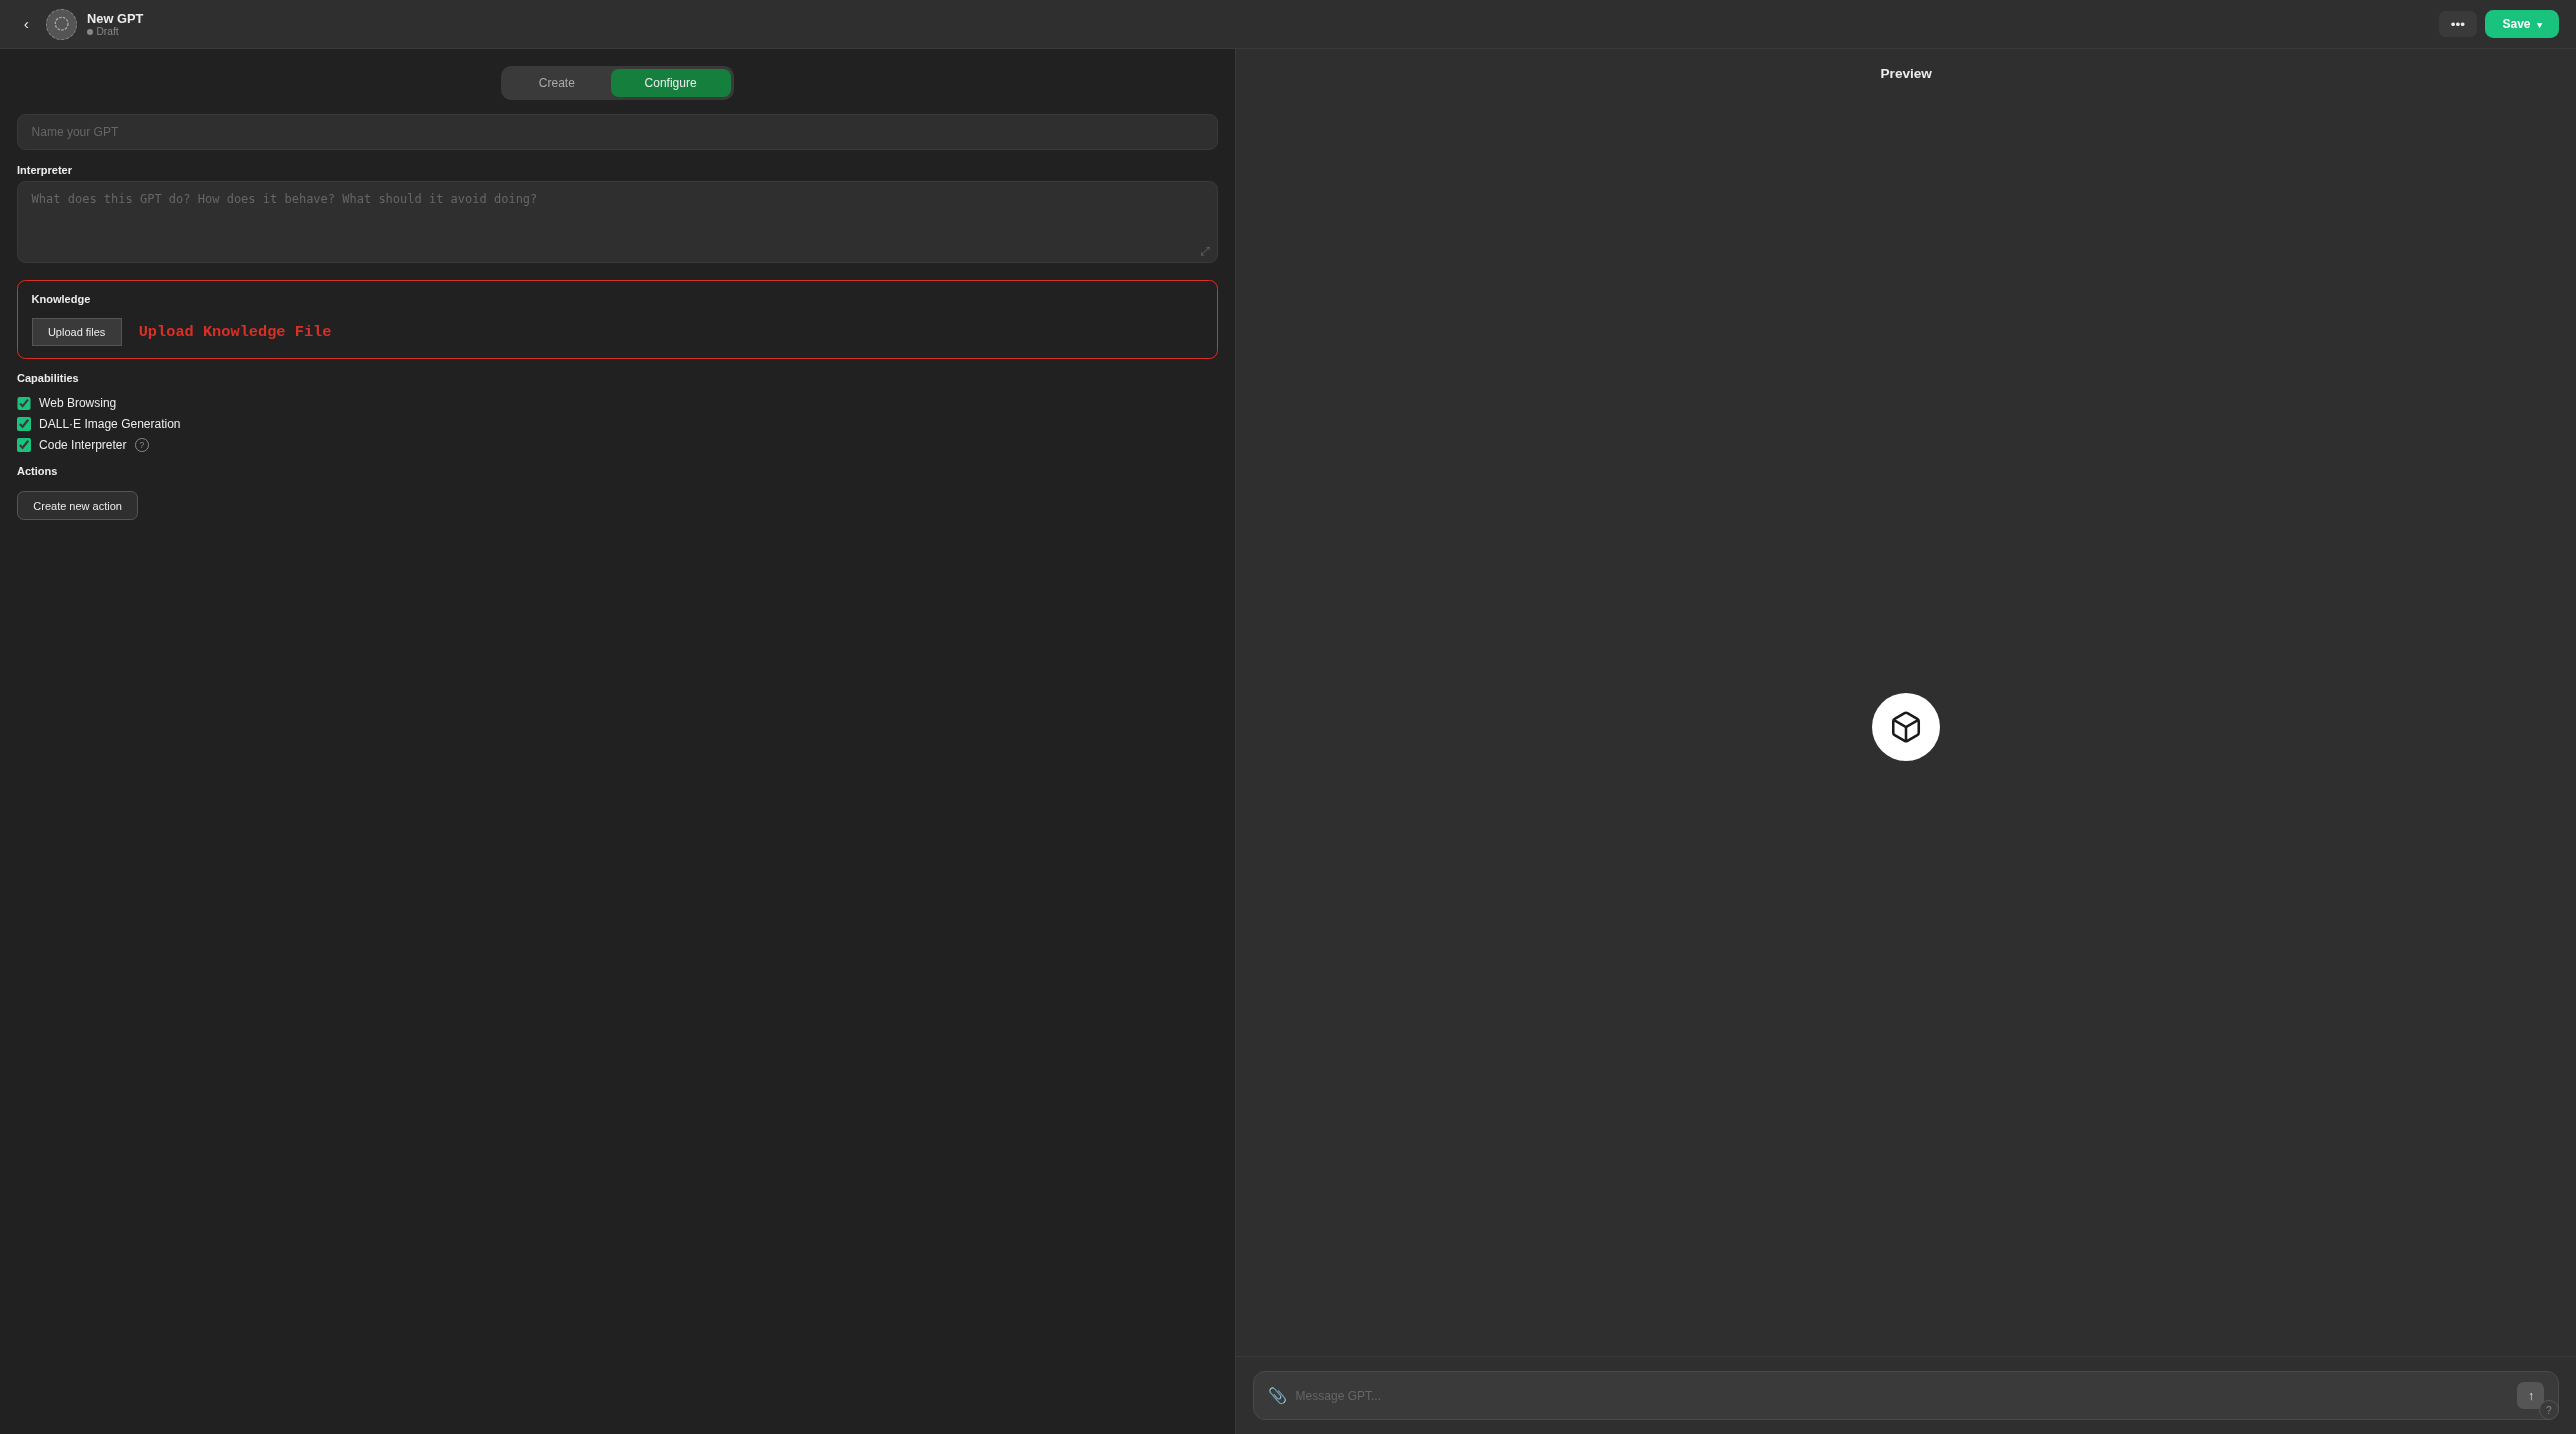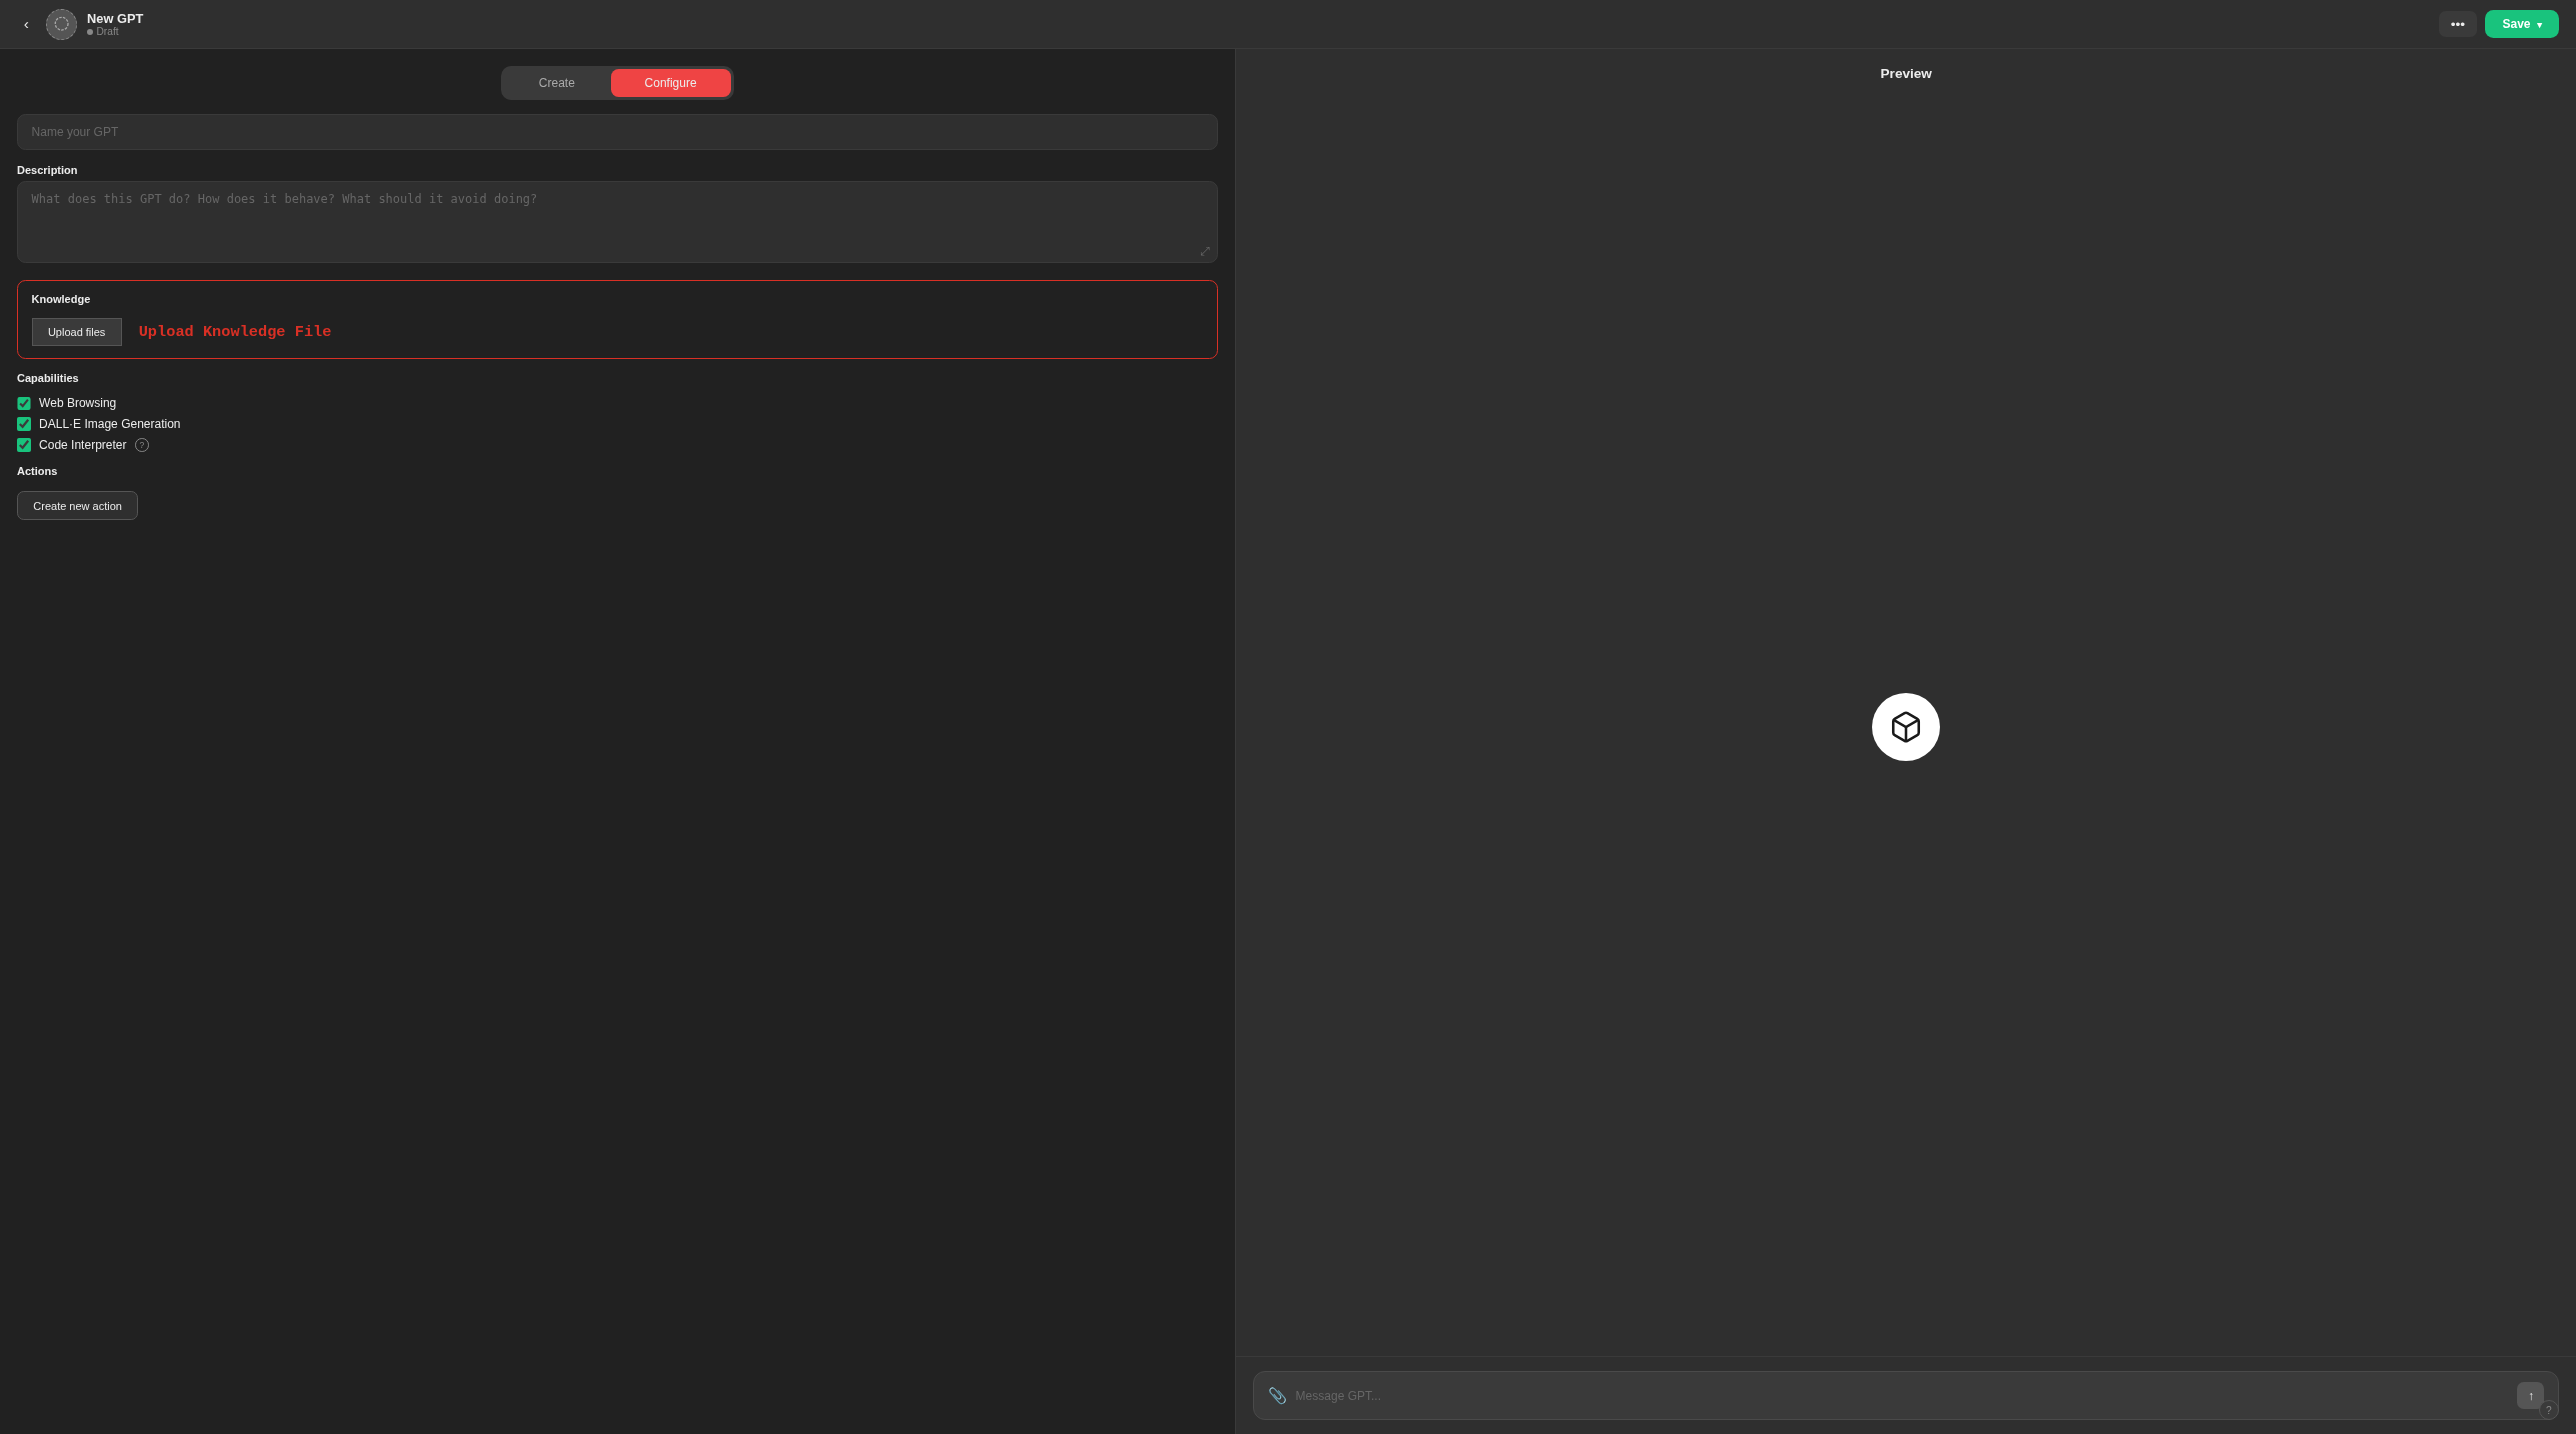--- a/index.html
+++ b/index.html
@@ -115,21 +115,21 @@
       padding: 6.8px 34px;
       border-radius: 7.7px;
       cursor: pointer;
       font-size: 12px;
       font-weight: 500;
       color: #aaa;
       border: none;
       background: none;
     }
     .tab.active {
-      background: #ef4444;
+      background: #15803d;
       color: #ececec;
     }
 
     
     .form-area {
       padding: 0 17px;
       display: flex;
       flex-direction: column;
       gap: 13.6px;
     }
@@ -402,21 +402,21 @@
         <button class="tab active">Configure</button>
       </div>
     </div>
 
     <div class="form-area">
 
       <input class="input-field" type="text" placeholder="Name your GPT" style="">
 
 
       <div>
-        <div class="section-label">Description</div>
+        <div class="section-label">Interpreter</div>
         <div class="textarea-wrapper">
           <textarea class="input-field" placeholder="What does this GPT do? How does it behave? What should it avoid doing?" style=""></textarea>
           <span class="expand-icon">⤢</span>
         </div>
       </div>
 
 
       <div class="knowledge-section">
         <div class="section-label">Knowledge</div>
         <div class="knowledge-row">

